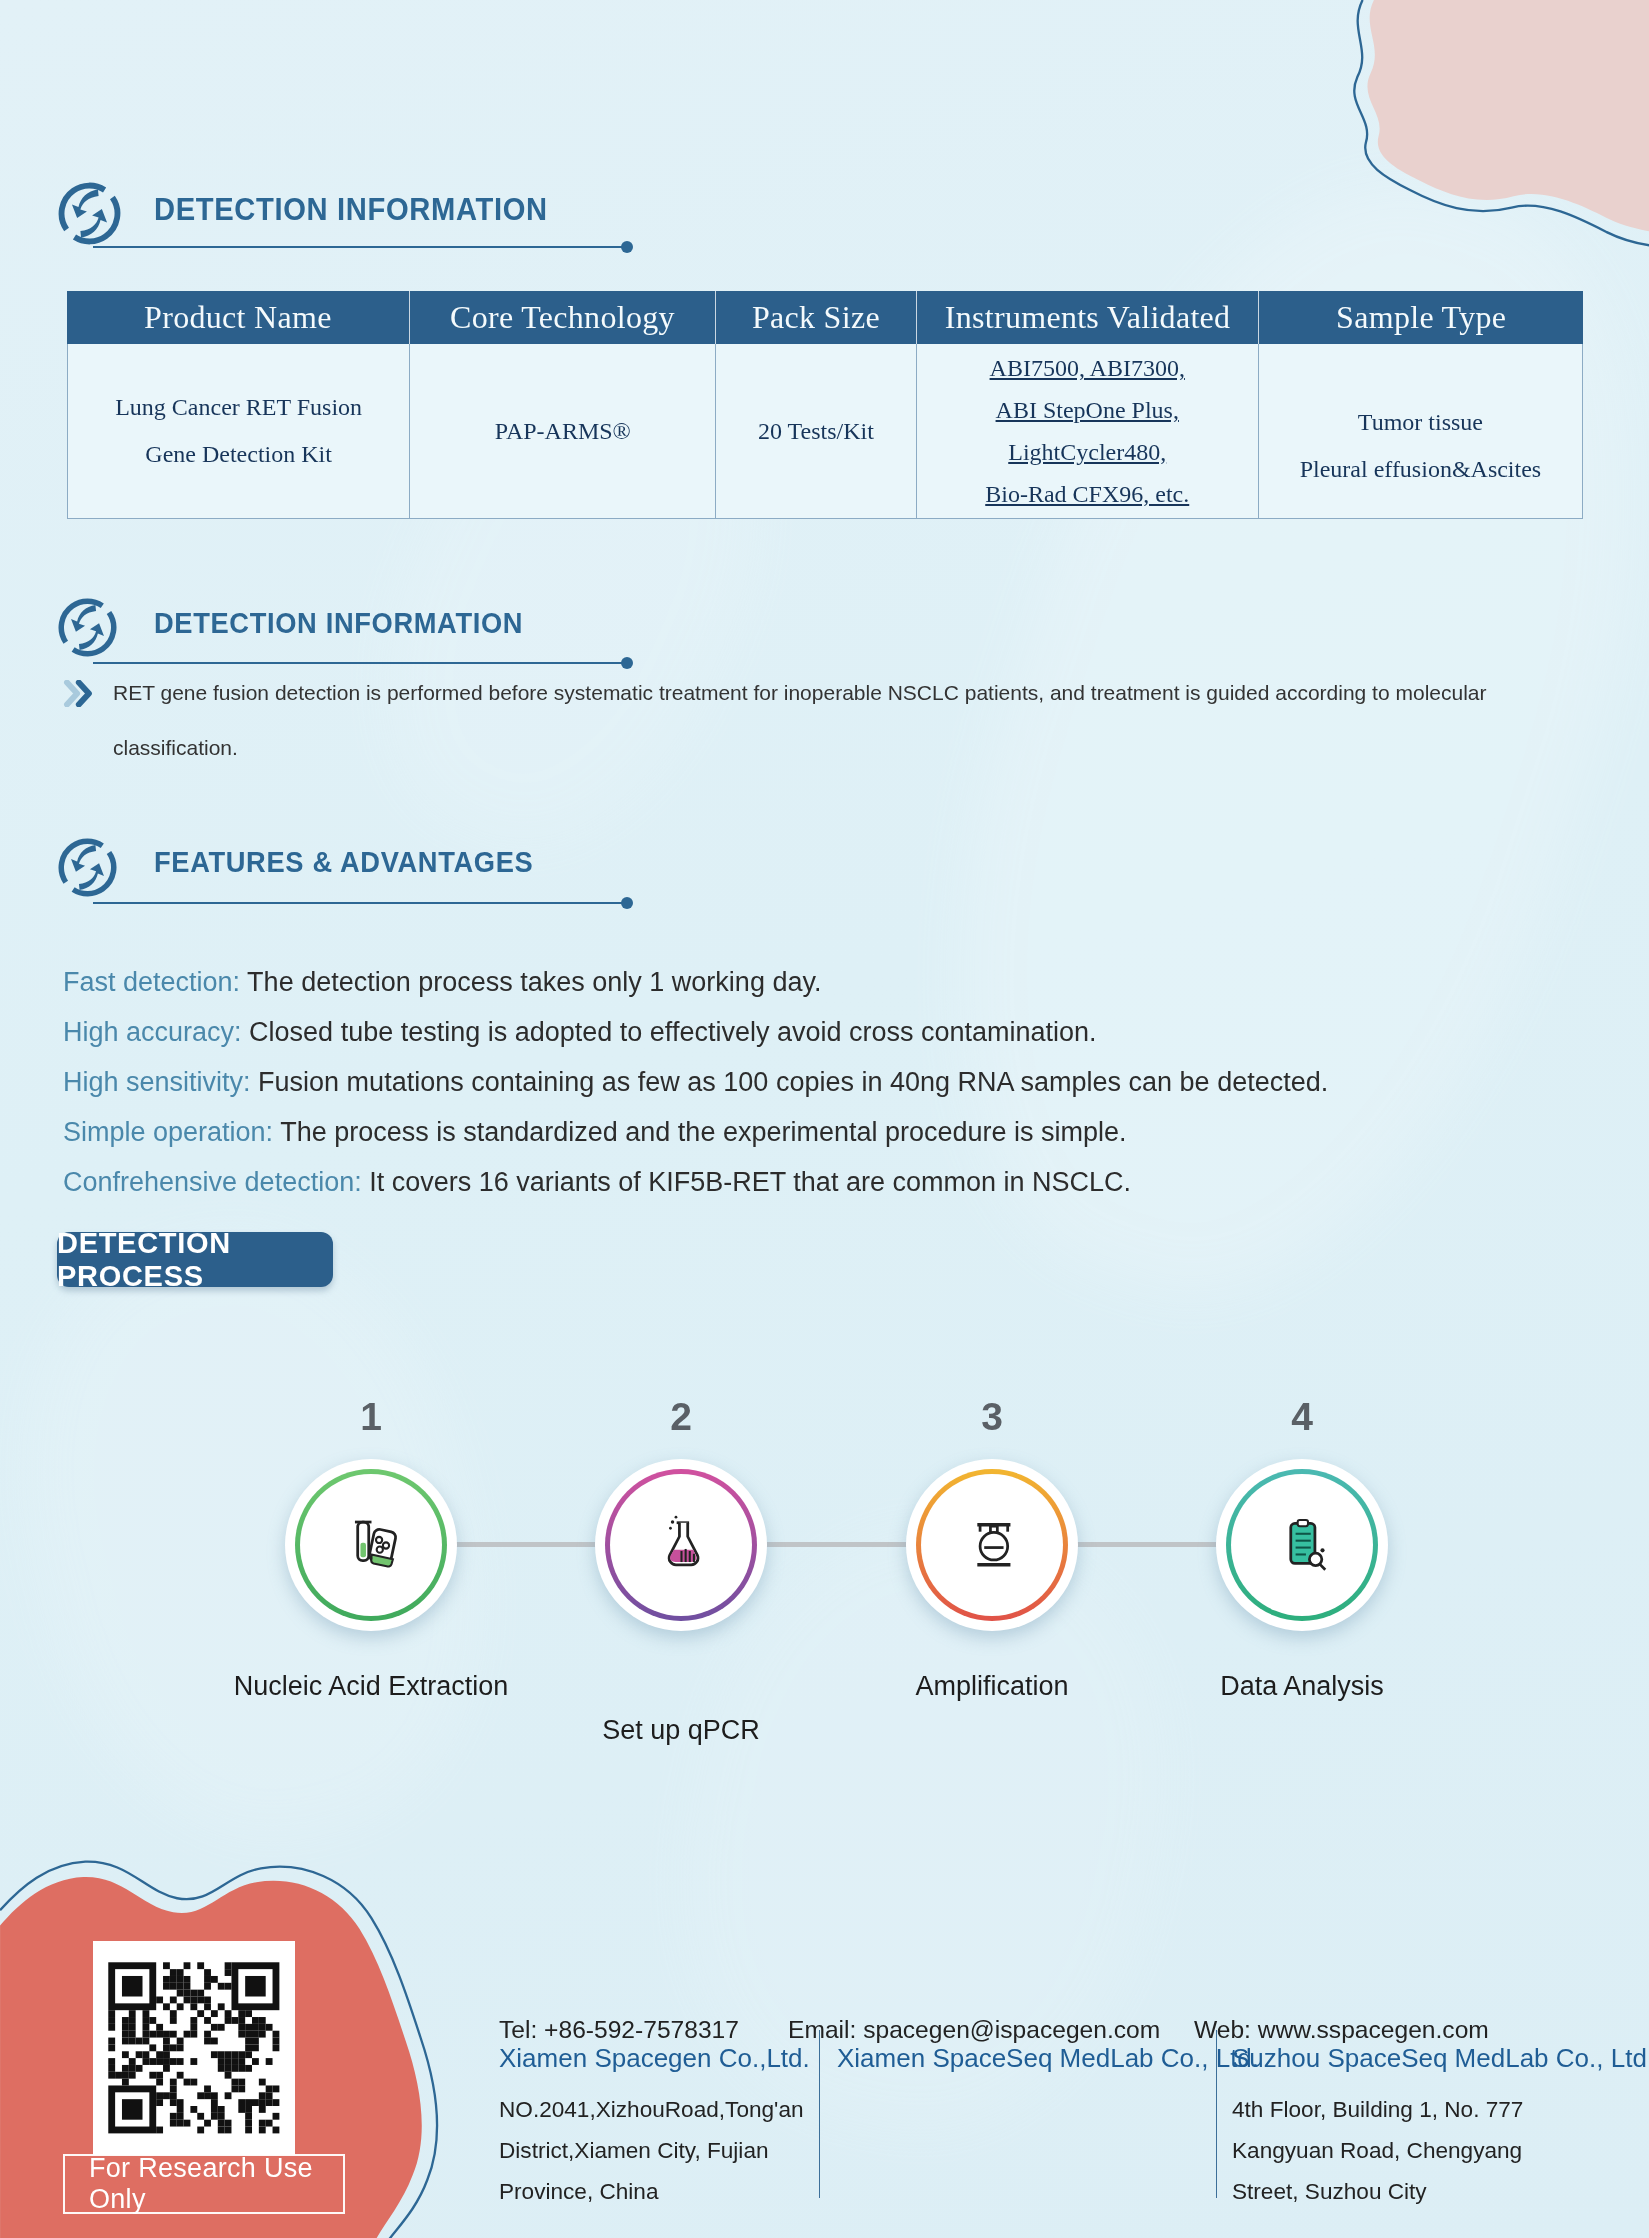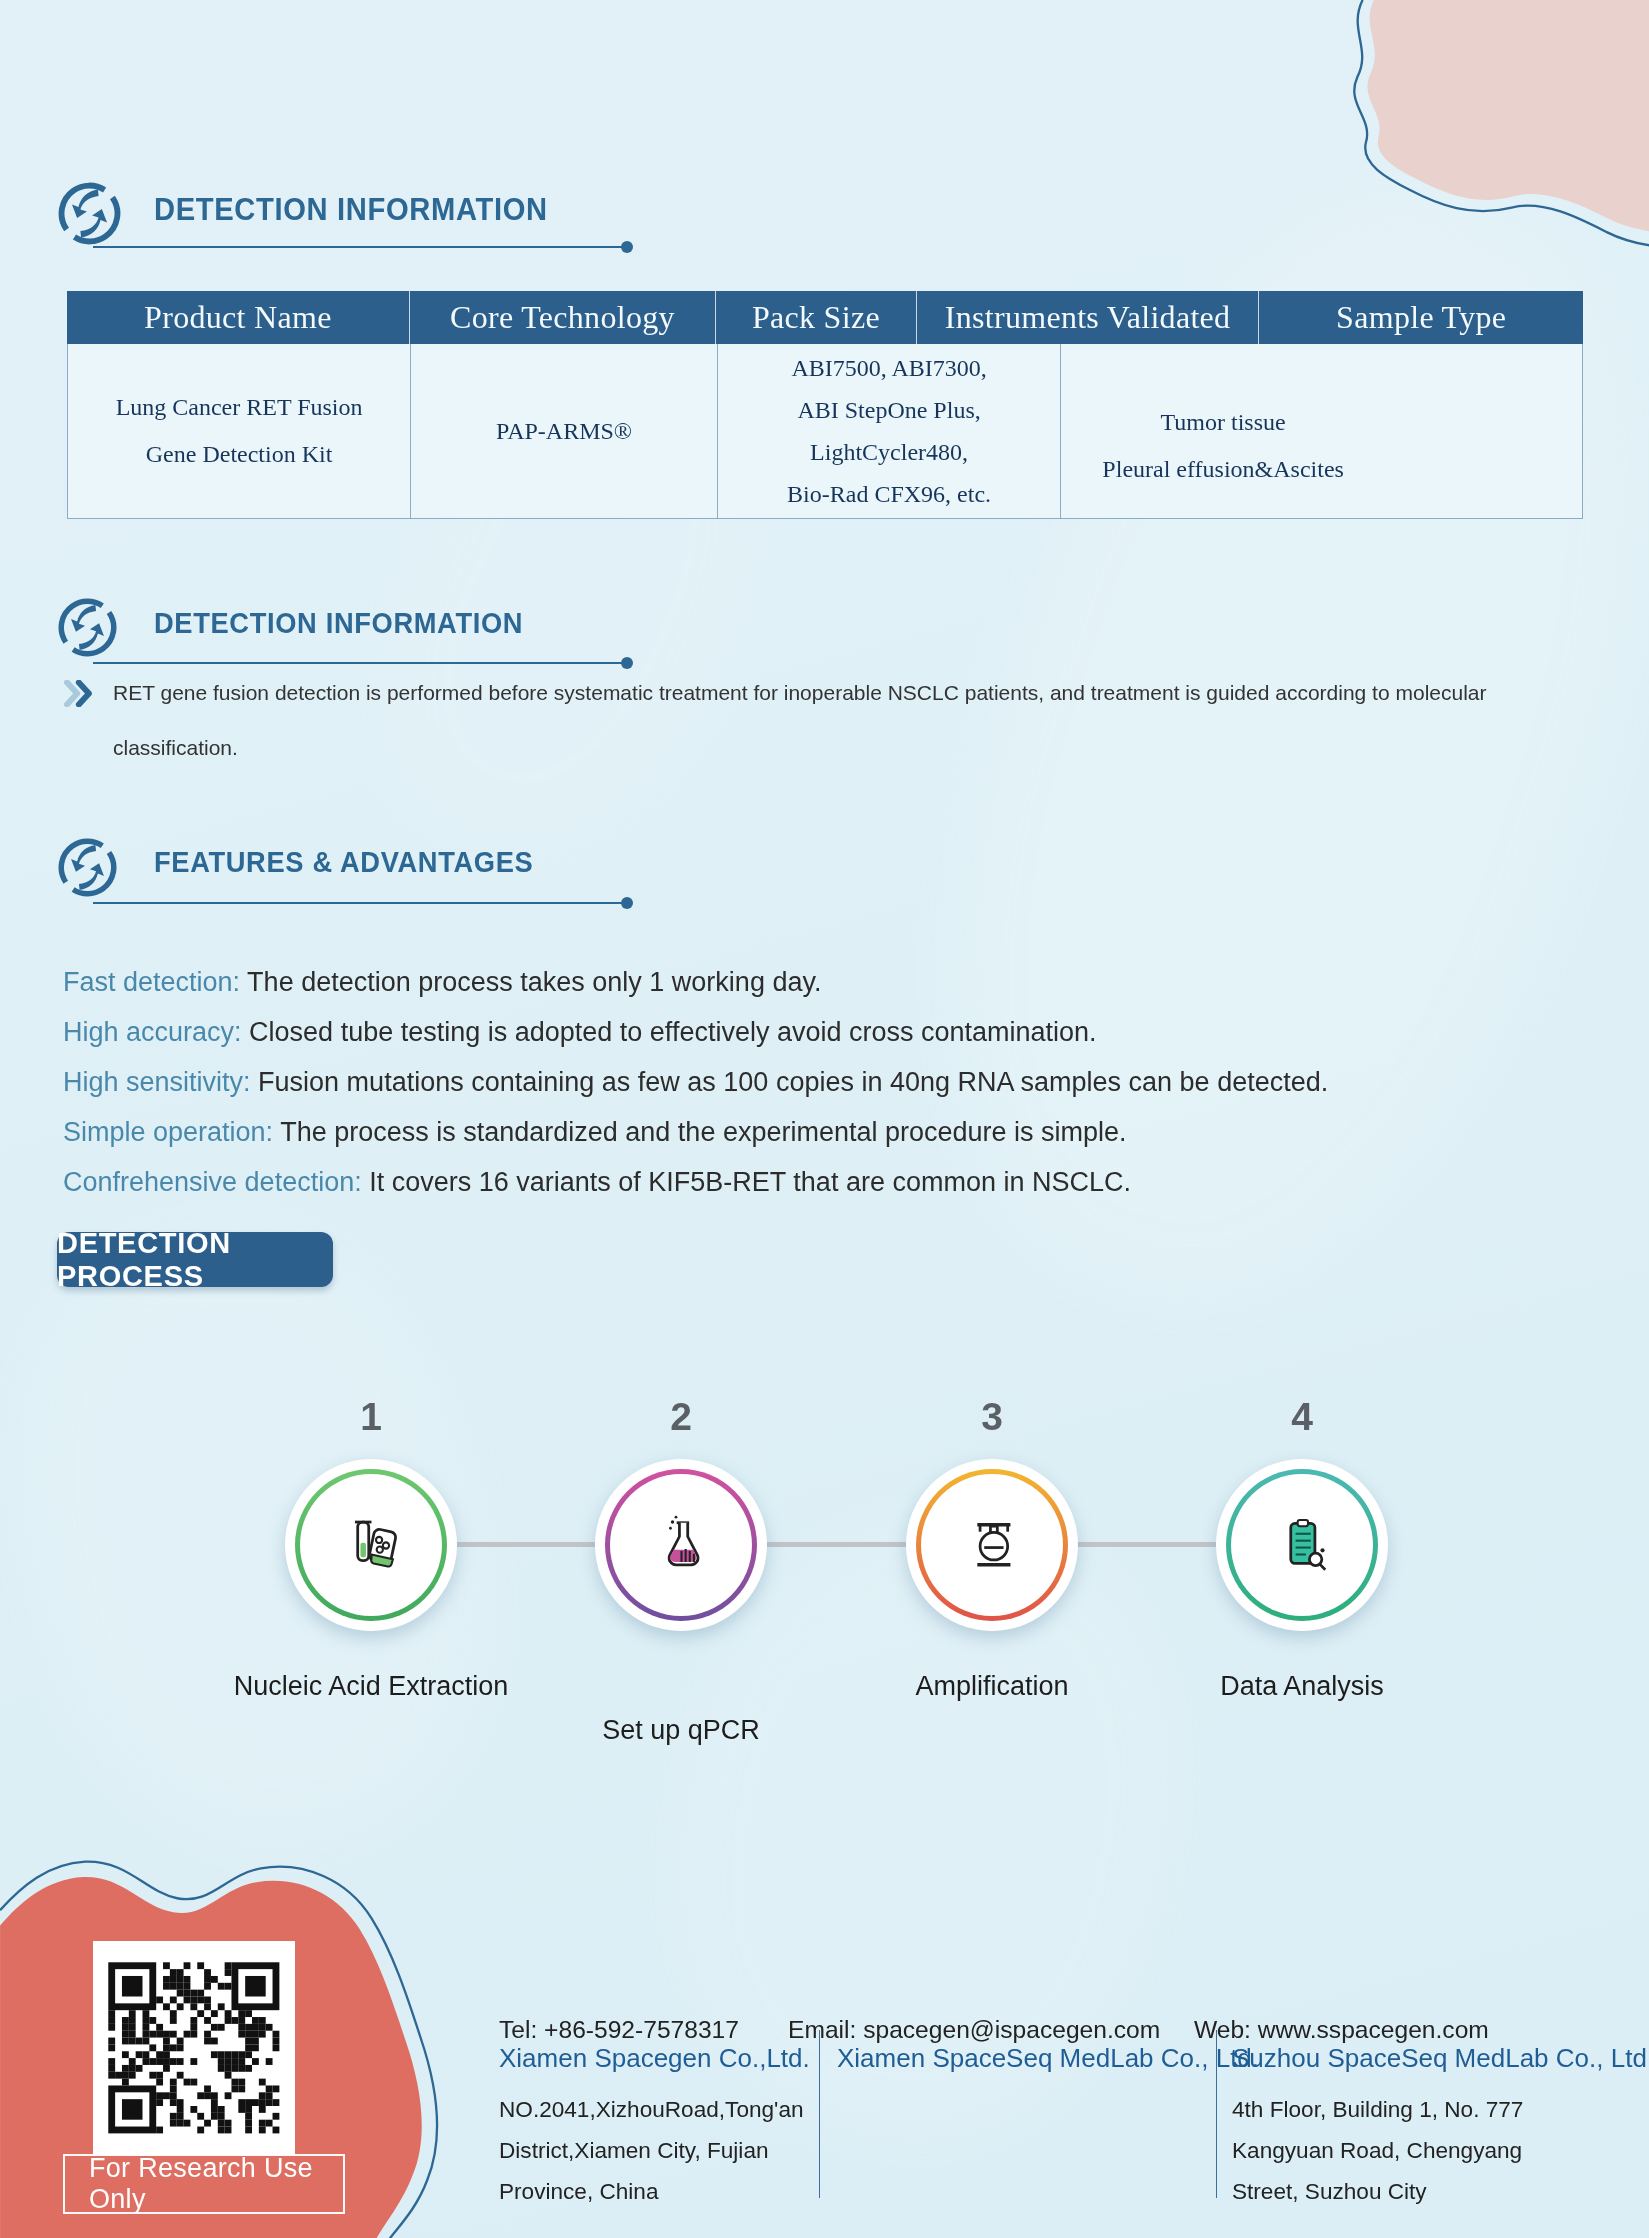--- a/index.html
+++ b/index.html
@@ -135,21 +135,22 @@
       <div class="cell c1">Product Name</div>
       <div class="cell c2">Core Technology</div>
       <div class="cell c3">Pack Size</div>
       <div class="cell c4">Instruments Validated</div>
       <div class="cell c5">Sample Type</div>
     </div>
     <div class="t-body">
       <div class="cell c1" style="line-height:47px;">Lung Cancer RET Fusion
 Gene Detection Kit</div>
       <div class="cell c2">PAP-ARMS®</div>
-      <div class="cell c4" style="line-height:42px;">ABI7500, ABI7300,
+      <div class="cell c3">20 Tests/Kit</div>
+      <div class="cell c4" style="line-height:42px;text-decoration:underline;">ABI7500, ABI7300,
 ABI StepOne Plus,
 LightCycler480,
 Bio-Rad CFX96, etc.</div>
       <div class="cell c5" style="line-height:47px;margin-top:29px;">Tumor tissue
 Pleural effusion&amp;Ascites</div>
     </div>
   </div>
 
   <svg class="sec-icon" style="left:57px; top:597px; width:61px; height:61px;" viewBox="0 0 100 100">
     <circle cx="50" cy="50" r="43" fill="none" stroke="#2d6794" stroke-width="9" stroke-dasharray="118 17" transform="rotate(-35 50 50)"></circle>

